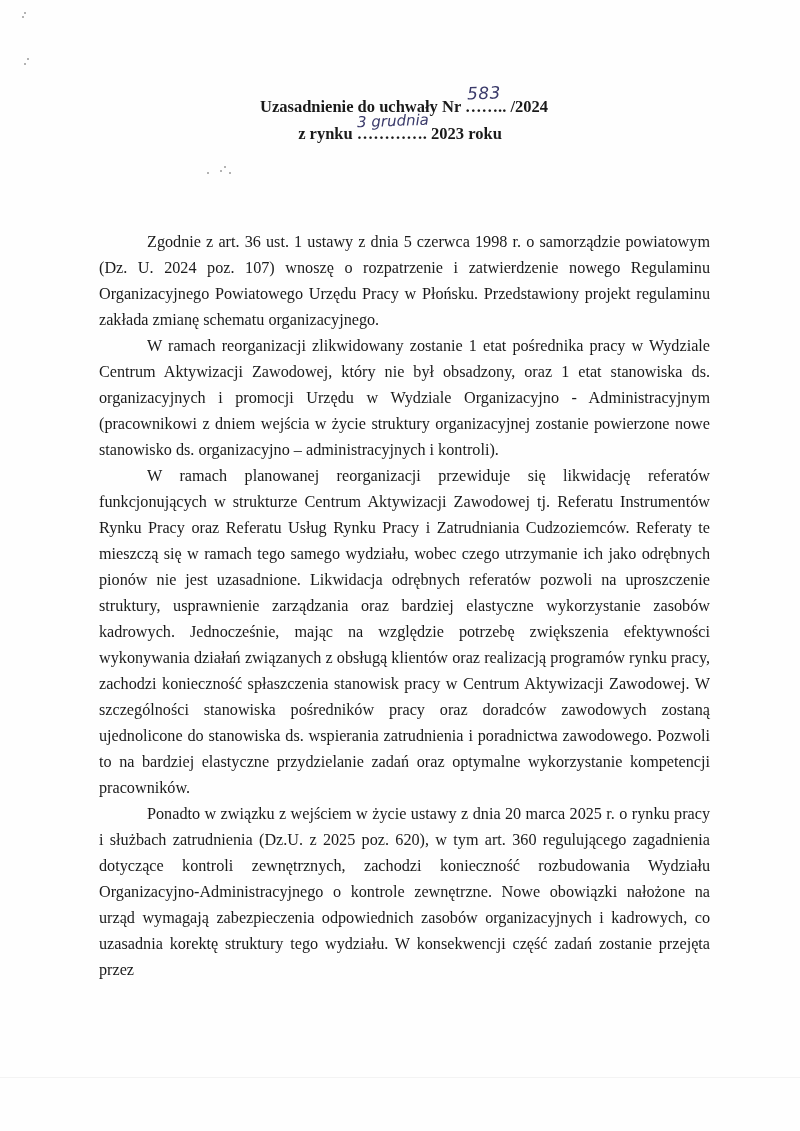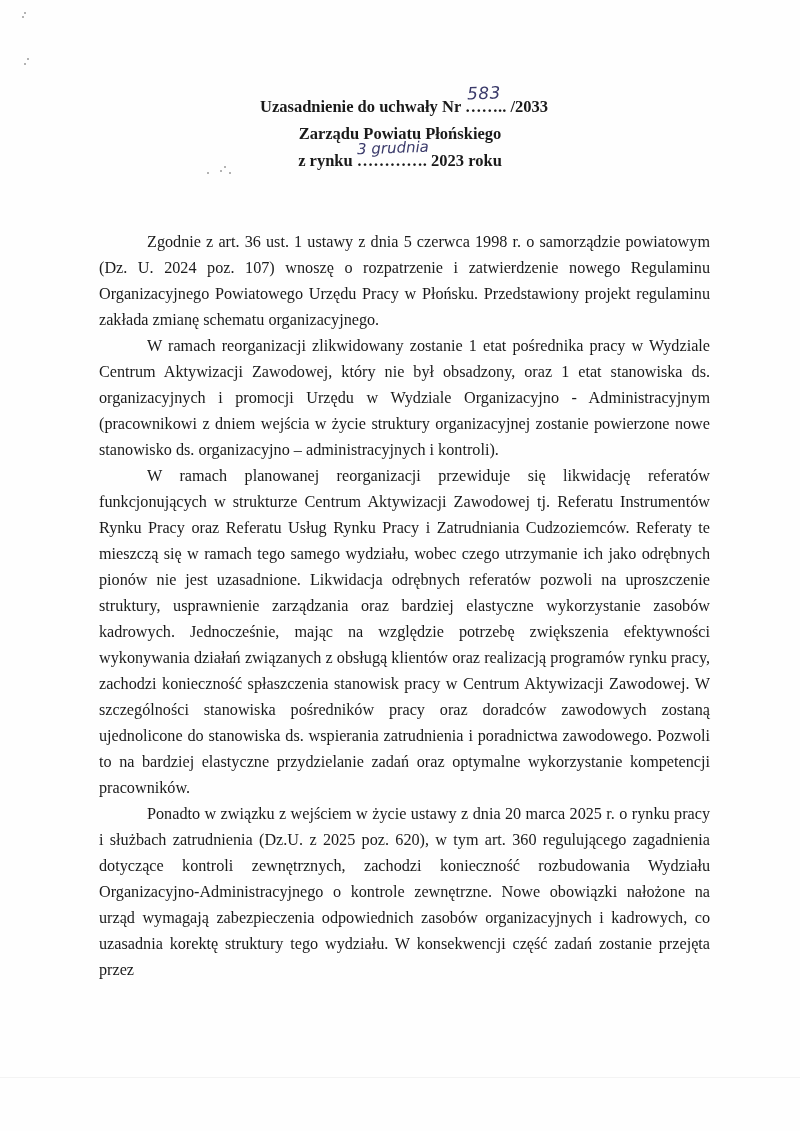--- a/index.html
+++ b/index.html
@@ -104,23 +104,22 @@
 
   <div class="scan-specks">
     <span class="speck" style="left:2px;top:2px;"></span>
     <span class="speck" style="left:0px;top:6px;"></span>
     <span class="speck" style="left:5px;top:48px;"></span>
     <span class="speck" style="left:2px;top:53px;"></span>
   </div>
 
   <div class="header">
     <span class="header-line l1">
-      <span>Uzasadnienie do uchwały Nr </span><span class="dots"><span>…….</span><span class="handwritten">583</span></span><span>. /2033</span>
+      <span>Uzasadnienie do uchwały Nr </span><span class="dots"><span>…….</span><span class="handwritten">583</span></span><span>. /2024</span>
     </span>
-    <span class="header-line">Zarządu Powiatu Płońskiego</span>
     <span class="header-line">
       <span>z rynku </span><span class="dots"><span>…………</span><span class="handwritten date">3 grudnia</span></span><span>. 2023 roku</span>
     </span>
   </div>
 
   <div class="margin-specks">
     <span class="speck" style="left:4px;top:8px;"></span>
     <span class="speck" style="left:17px;top:6px;"></span>
     <span class="speck" style="left:21px;top:2px;"></span>
     <span class="speck" style="left:26px;top:8px;"></span>

